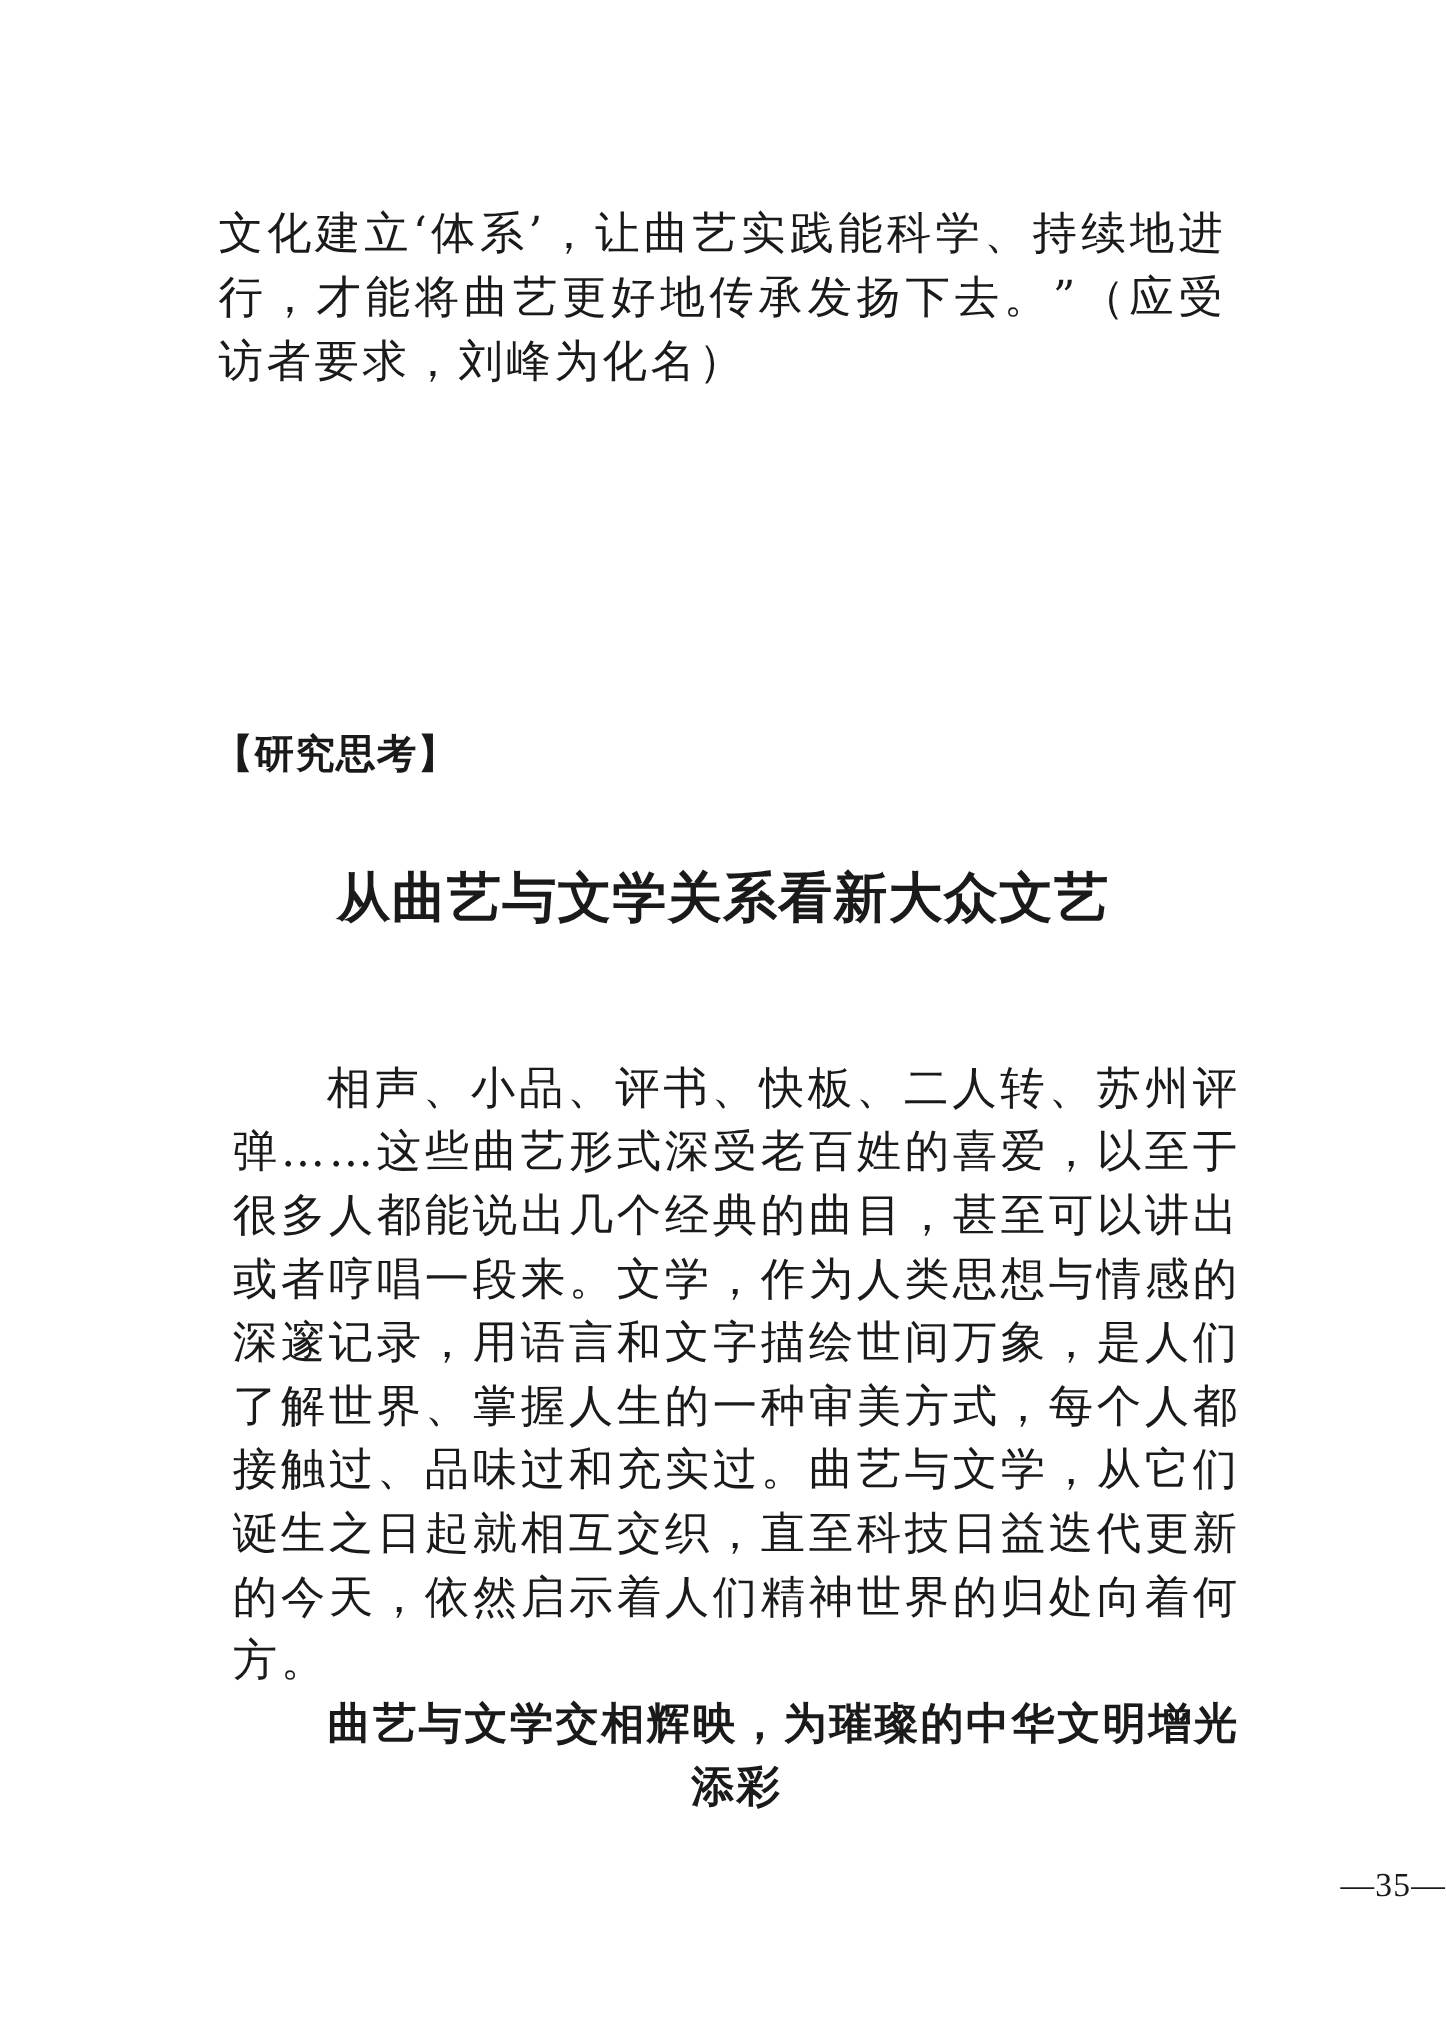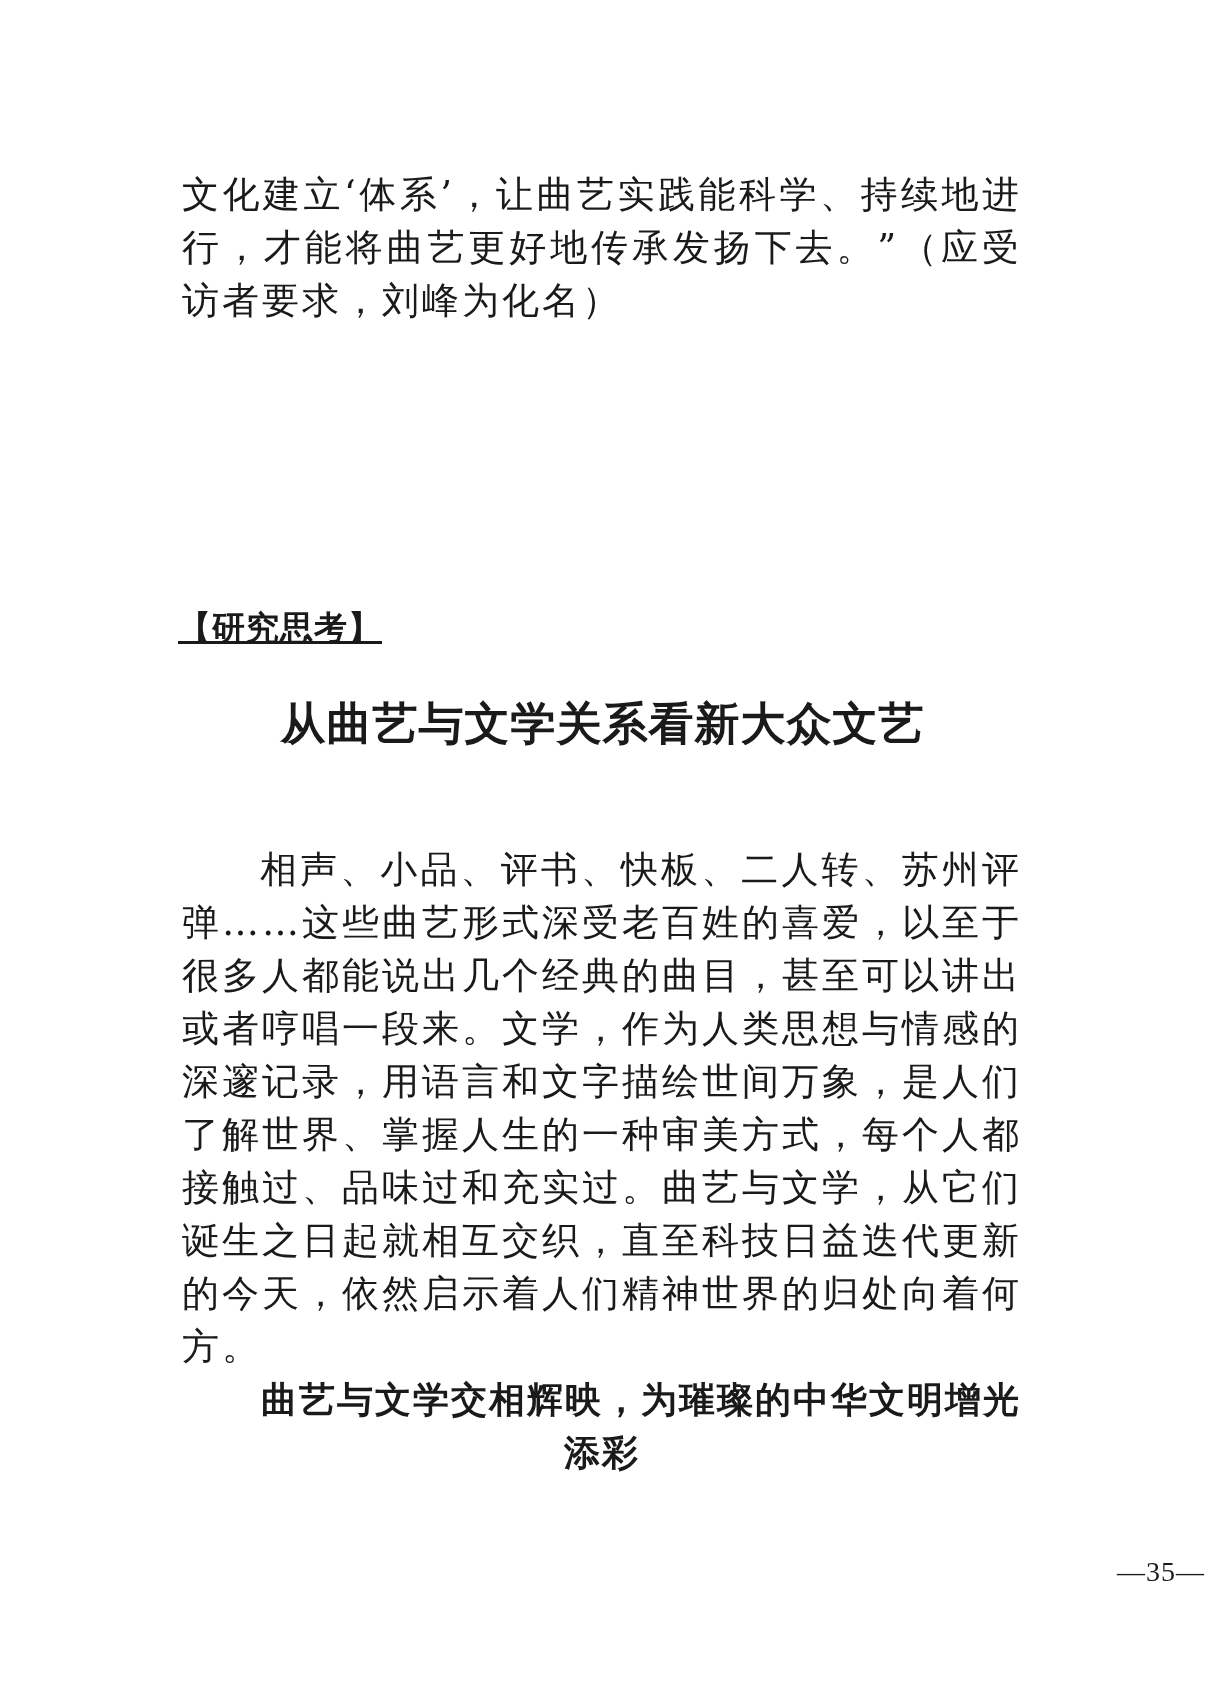--- a/index.html
+++ b/index.html
@@ -43,36 +43,36 @@
   }
   #section-tag {
     position: absolute;
     left: 178px;
     top: 606px;
     font-family: "DejaVu Sans", "Liberation Sans", sans-serif;
     font-weight: bold;
     font-size: 33px;
     letter-spacing: 1px;
     margin: 0;
-    text-decoration: underline;
   }
   #article-title {
     position: absolute;
     left: 0;
     width: 1205px;
-    top: 694px;
+    top: 718px;
     text-align: center;
     font-family: "DejaVu Serif", "Liberation Serif", serif;
     font-weight: bold;
     font-size: 45px;
     letter-spacing: 1px;
     margin: 0;
   }
   #block-body {
-    top: 843px;
+    top: 880px;
+    margin-left: 12px;
   }
   .subheading {
     font-family: "DejaVu Sans", "Liberation Sans", sans-serif;
     font-weight: bold;
     font-size: 36px;
     line-height: 53px;
     letter-spacing: 2px;
     margin: 0;
     text-align: center;
   }

